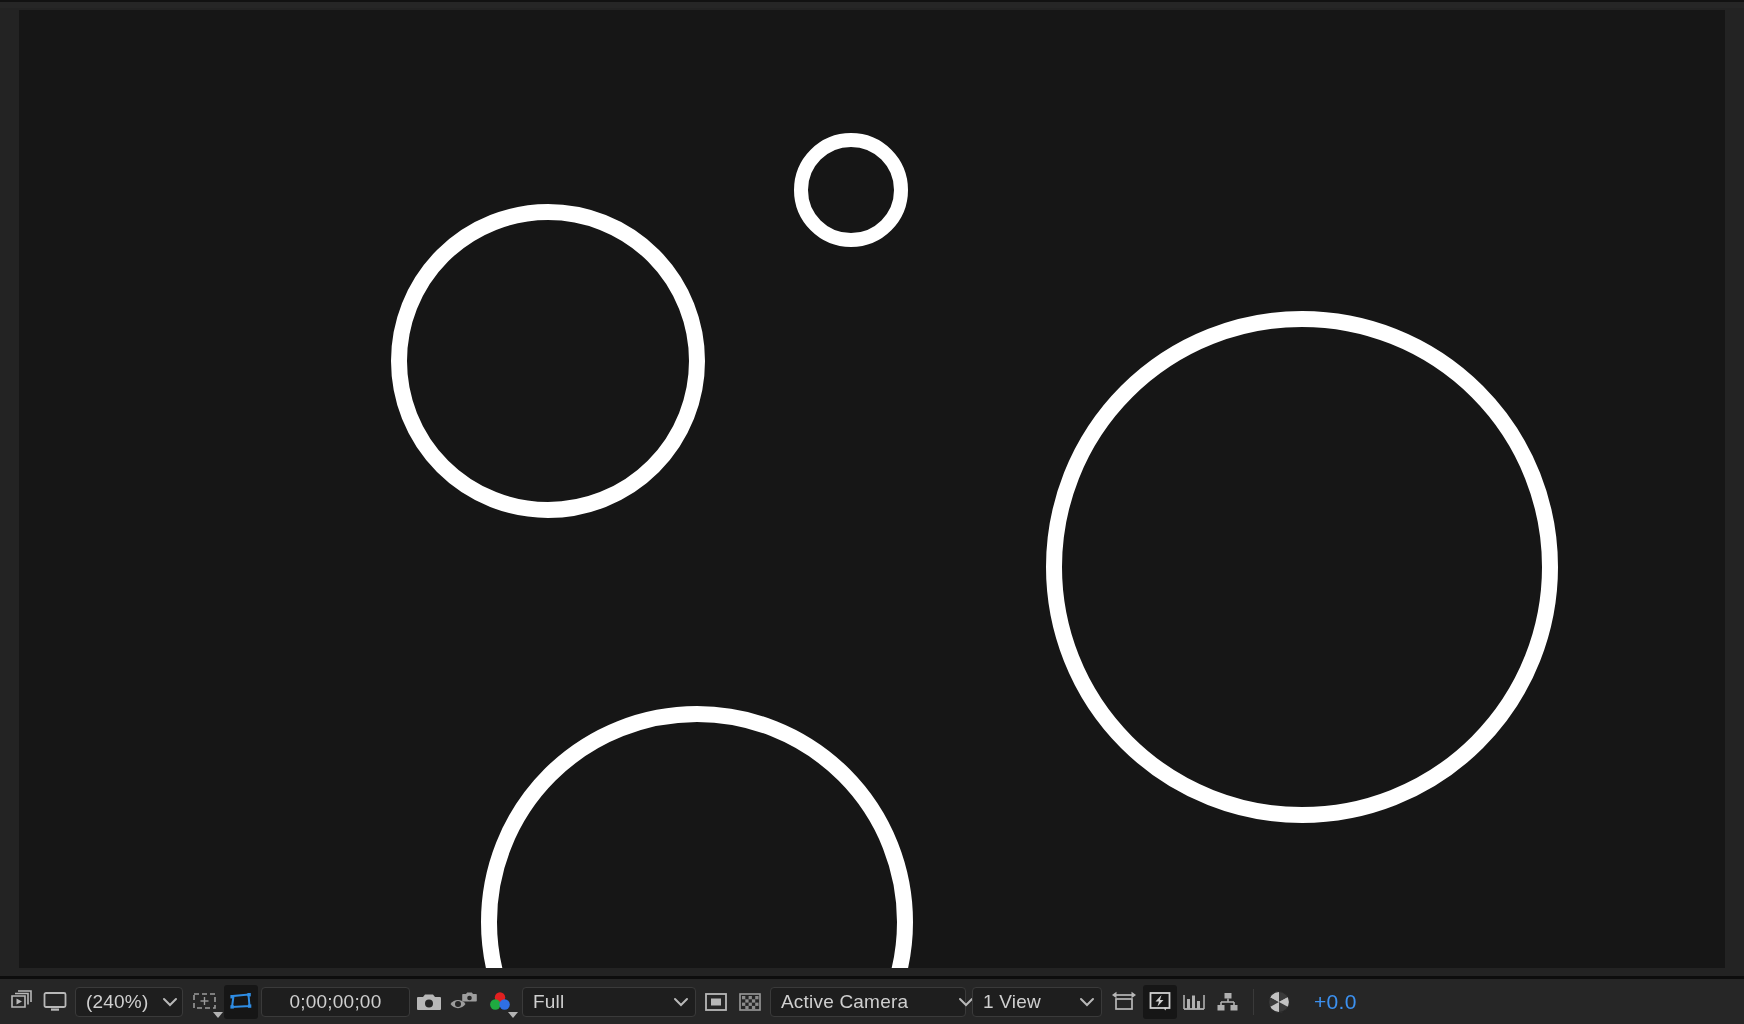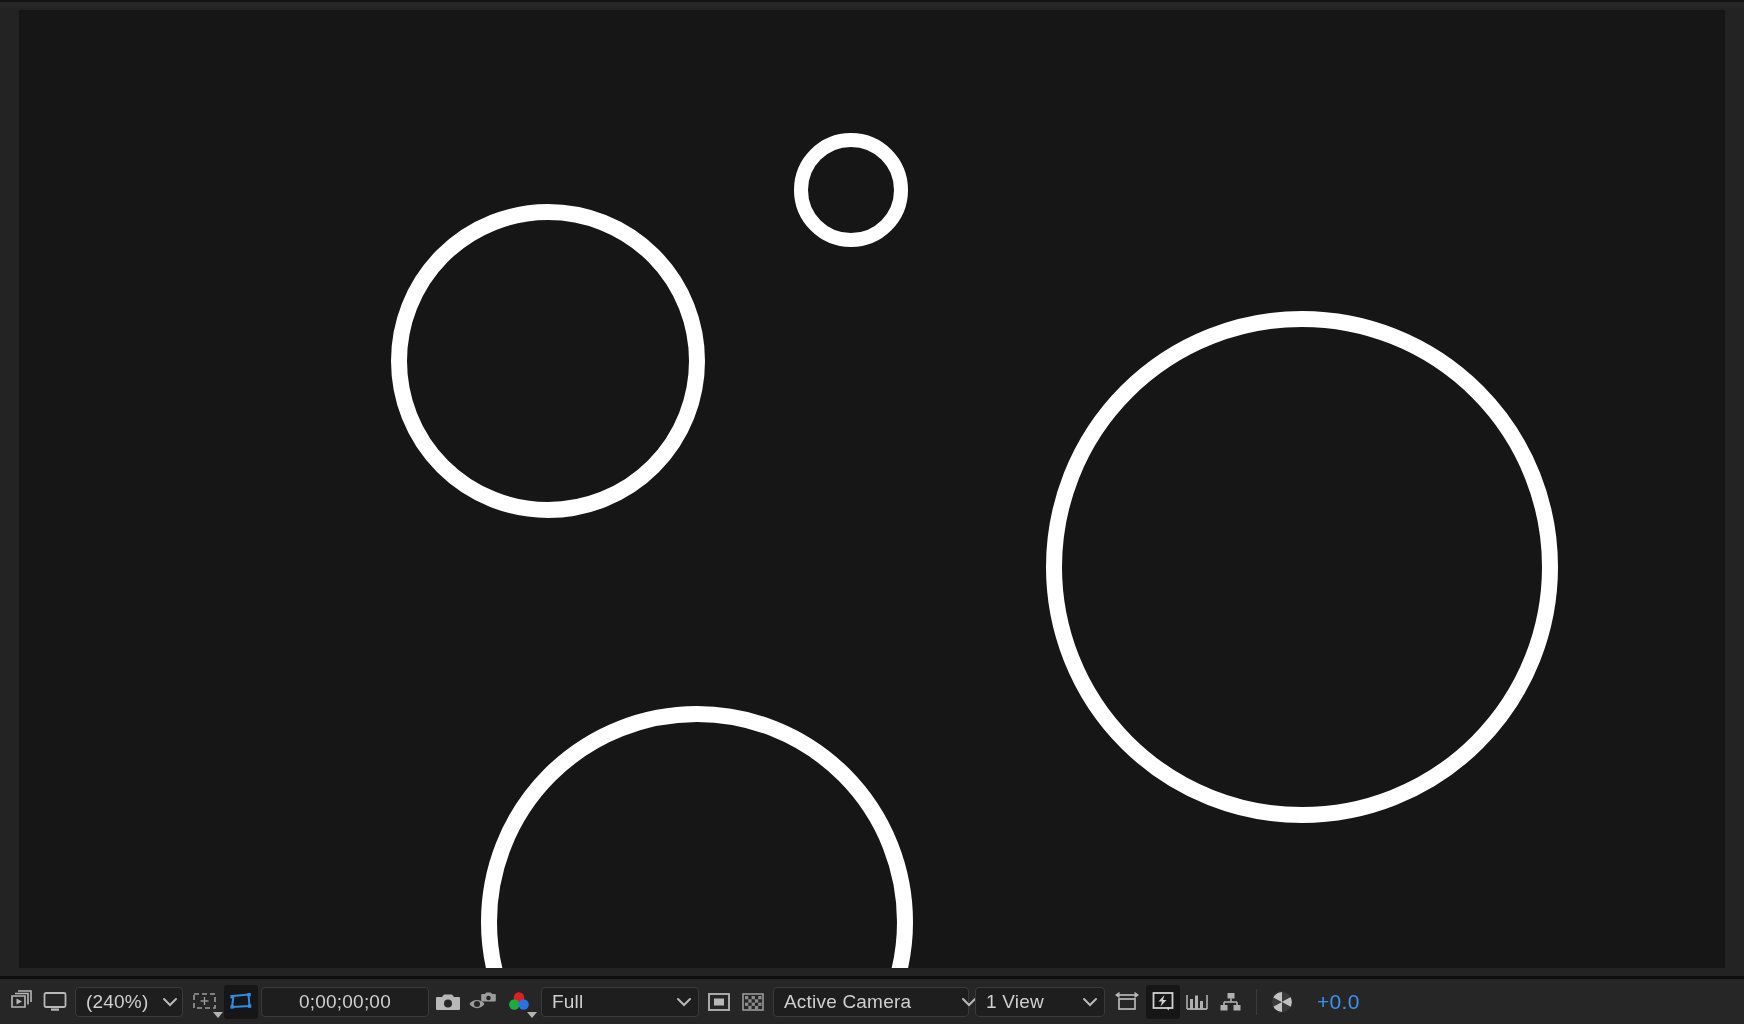--- a/index.html
+++ b/index.html
@@ -118,22 +118,22 @@
     white-space: nowrap;
     text-align: center;
   }
   .tb-field .caret {
     margin-left: auto;
     padding-left: 14px;
     display: flex;
     align-items: center;
   }
   .tb-field.zoom     { width: 108px; }
-  .tb-field.timecode { width: 168px; justify-content: center; padding: 0; }
-  .tb-field.res      { width: 158px; }
+  .tb-field.timecode { width: 149px; justify-content: center; padding: 0; }
+  .tb-field.res      { width: 174px; }
   .tb-field.camera   { width: 196px; gap: 36px; }
   .tb-field.views    { width: 130px; }
 
   .tb-value { color: #cfcfcf; }
   .tb-exposure {
     color: #3c91f0;
     font-size: 21px;
     margin-left: 18px;
     letter-spacing: 0.3px;
   }

